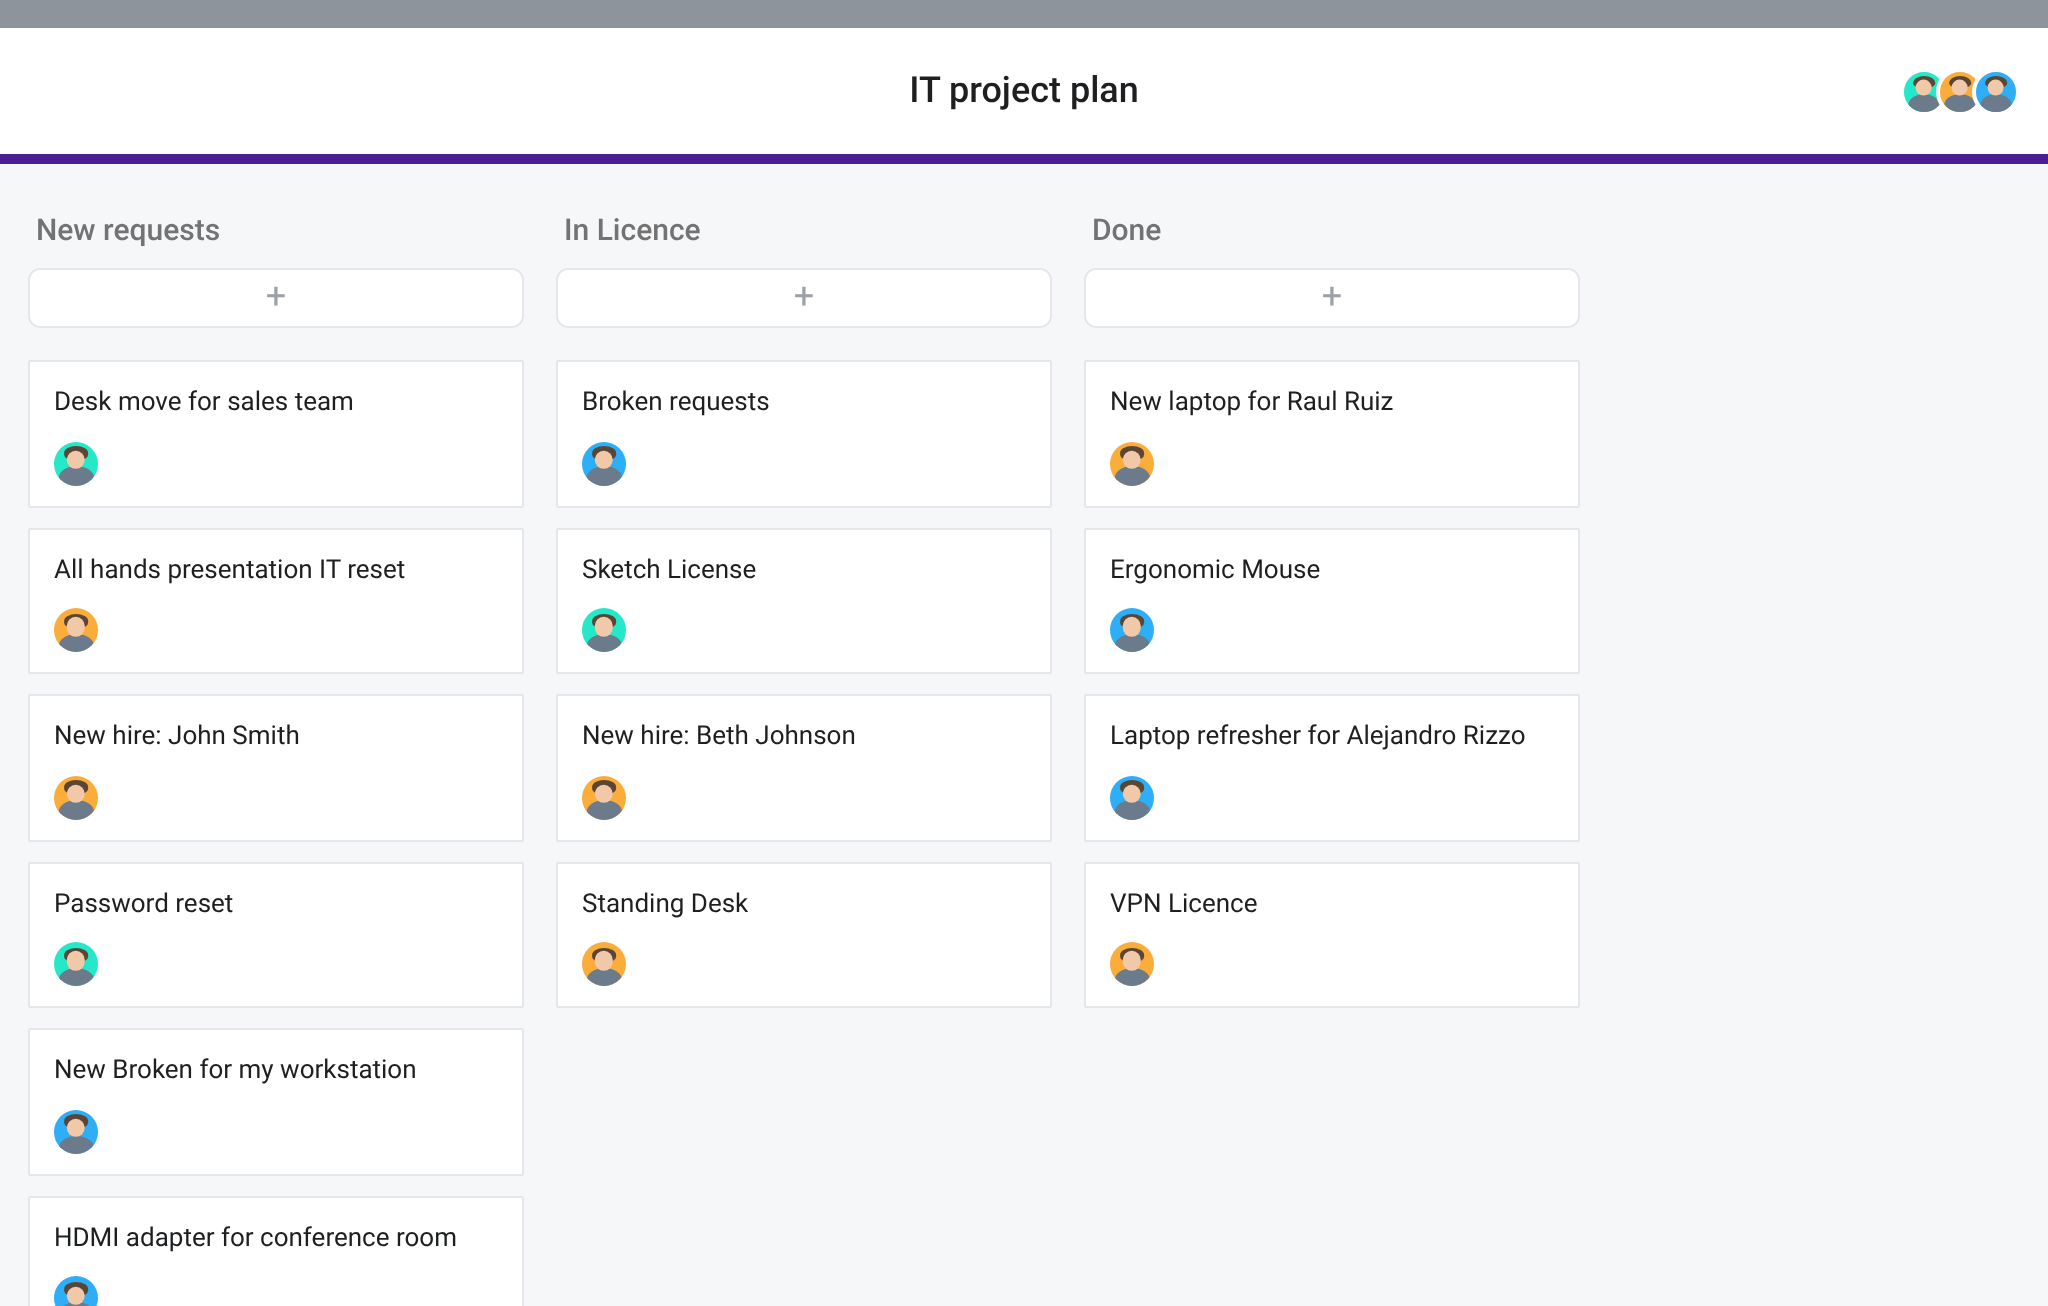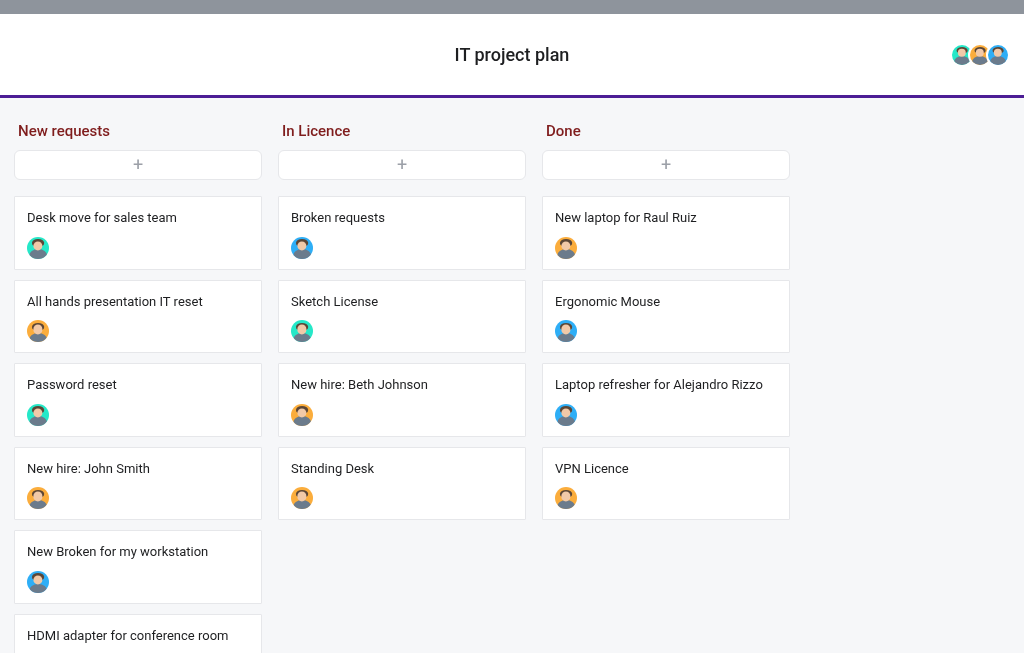--- a/index.html
+++ b/index.html
@@ -9,23 +9,23 @@
     color: #1e1f21;
     width: 1024px;
     height: 653px;
     overflow: hidden;
   }
   .top-strip {
     height: 14px;
     background: #8e949c;
   }
   .header {
-    height: 84px;
+    height: 68px;
     background: #ffffff;
-    border-bottom: 3px solid #4c1d95;
+    border-bottom: 5px solid #4c1d95;
     display: flex;
     align-items: center;
     position: relative;
     justify-content: flex-end;
   }
   .header-title {
     position: absolute;
     left: 50%;
     transform: translateX(-50%);
     font-size: 18px;
@@ -93,21 +93,21 @@
     gap: 16px;
     padding: 20px 14px 14px 14px;
   }
   .column {
     width: 248px;
     flex: none;
   }
   .column-title {
     font-size: 15px;
     font-weight: 500;
-    color: #7f1d1d;
+    color: #737373;
     padding: 4px 4px 10px 4px;
   }
   .add-card {
     height: 30px;
     width: 100%;
     background: #ffffff;
     border: 1px solid #e6e7ea;
     border-radius: 6px;
     display: flex;
     align-items: center;
@@ -177,30 +177,30 @@
       </div>
       <div class="card">
         <div class="card-title">All hands presentation IT reset</div>
         <div class="avatar bg-orange">
           <div class="avatar-body"></div>
           <div class="avatar-hair"></div>
           <div class="avatar-face"></div>
         </div>
       </div>
       <div class="card">
+        <div class="card-title">New hire: John Smith</div>
+        <div class="avatar bg-orange">
+          <div class="avatar-body"></div>
+          <div class="avatar-hair"></div>
+          <div class="avatar-face"></div>
+        </div>
+      </div>
+      <div class="card">
         <div class="card-title">Password reset</div>
         <div class="avatar bg-green">
-          <div class="avatar-body"></div>
-          <div class="avatar-hair"></div>
-          <div class="avatar-face"></div>
-        </div>
-      </div>
-      <div class="card">
-        <div class="card-title">New hire: John Smith</div>
-        <div class="avatar bg-orange">
           <div class="avatar-body"></div>
           <div class="avatar-hair"></div>
           <div class="avatar-face"></div>
         </div>
       </div>
       <div class="card">
         <div class="card-title">New Broken for my workstation</div>
         <div class="avatar bg-blue">
           <div class="avatar-body"></div>
           <div class="avatar-hair"></div>

